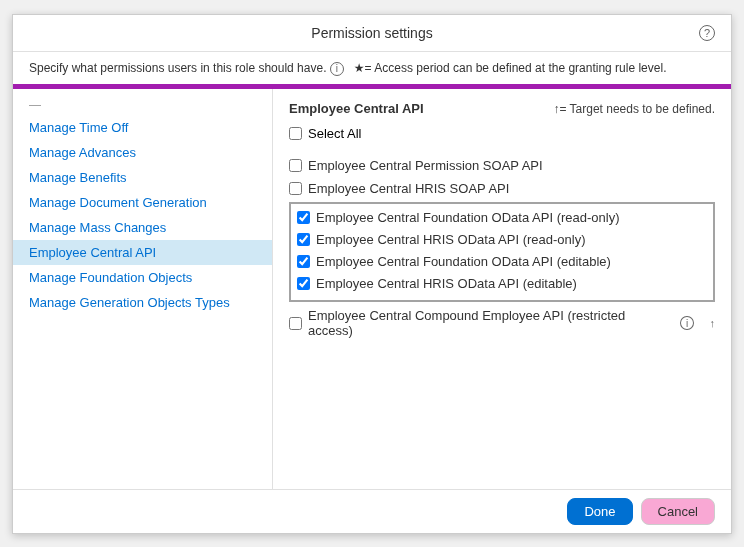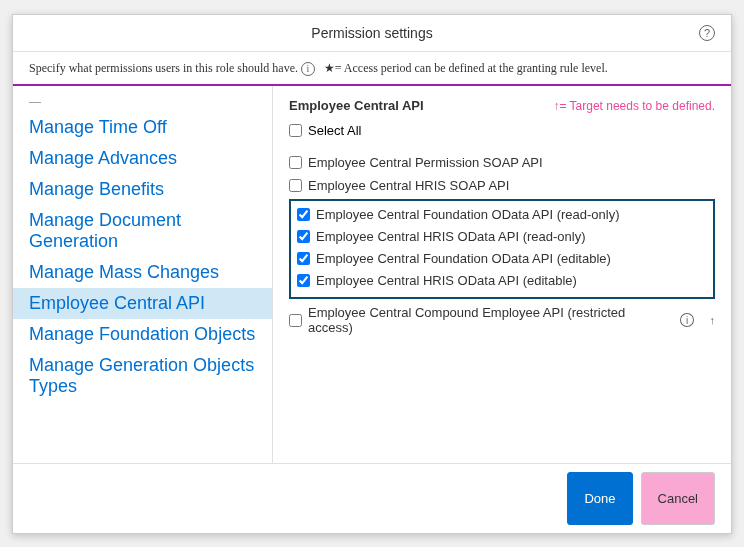--- a/index.html
+++ b/index.html
@@ -55,38 +55,37 @@
     .dialog-body {
       flex: 1;
       display: flex;
       flex-direction: column;
       overflow: hidden;
     }
     .info-bar {
       padding: 8px 16px;
       font-size: 12px;
       color: #333;
-      border-bottom: 2px solid #a21caf;
+      border-bottom: 5px solid #a21caf;
       line-height: 1.4;
-      font-family: Liberation Serif, serif;
     }
     .content-area {
       display: flex;
       flex: 1;
       overflow: hidden;
     }
     .sidebar {
       width: 260px;
       border-right: 1px solid #e0e0e0;
       overflow-y: auto;
       padding: 6px 0;
     }
     .sidebar-item {
       padding: 5px 16px;
-      font-size: 18px;
+      font-size: 13px;
     }
     .sidebar-item a {
       color: #0070d2;
       text-decoration: none;
       cursor: pointer;
     }
     .sidebar-item.active {
       background-color: #d0e8f5;
     }
     .sidebar-item.active a {
@@ -110,21 +109,21 @@
       align-items: center;
       margin-bottom: 8px;
     }
     .section-title {
       font-weight: bold;
       font-size: 13px;
       color: #333;
     }
     .target-label {
       font-size: 12px;
-      color: #ec4899;
+      color: #404040;
     }
     .select-all-row {
       display: flex;
       align-items: center;
       gap: 6px;
       margin-bottom: 13px;
       padding: 2px 0;
     }
     .checkbox-row {
       display: flex;
@@ -132,42 +131,42 @@
       gap: 6px;
       margin-bottom: 4px;
       padding: 2px 0;
     }
     .checkbox-row label {
       font-size: 13px;
       color: #333;
       cursor: pointer;
     }
     .highlighted-group {
-      border: 2px solid #0c4a6e;
+      border: 2px solid #a3a3a3;
       padding: 4px 6px;
       margin: 4px 0;
     }
     .highlighted-group .checkbox-row {
       margin-bottom: 3px;
     }
     .dialog-footer {
       display: flex;
       justify-content: flex-end;
       align-items: center;
       padding: 8px 16px;
       border-top: 1px solid #e0e0e0;
       gap: 8px;
       background: #fff;
     }
     .btn {
-      padding: 18px 16px;
+      padding: 5px 16px;
       font-size: 13px;
       border: 1px solid #ccc;
       cursor: pointer;
-      border-radius: 3px;
+      border-radius: 8px;
     }
     .btn-primary {
       background: #0070d2;
       color: #fff;
       border-color: #0070d2;
     }
     .btn-secondary {
       background: #f9a8d4;
       color: #333;
     }

